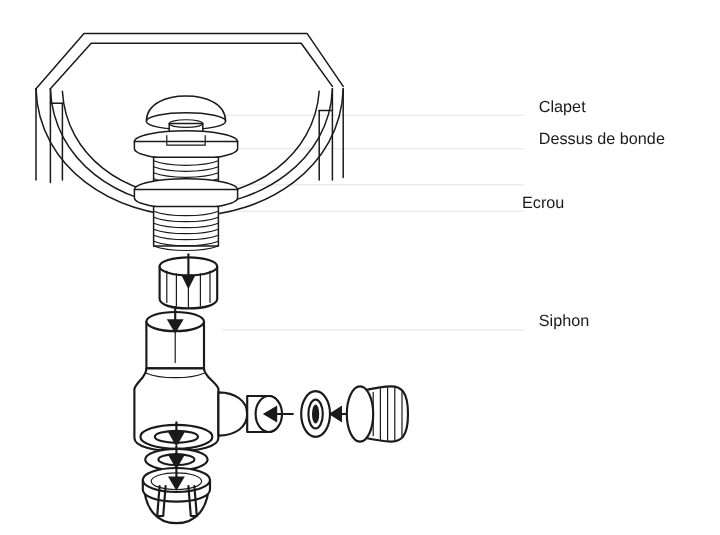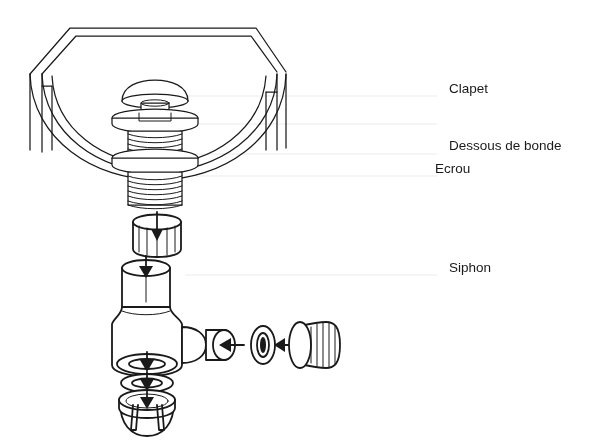--- a/index.html
+++ b/index.html
@@ -208,18 +208,18 @@
       <path class="lnB" d="M 157 405 L 159 430 L 164 430 L 162 405"></path>
 
       <path class="lnB" d="M 147 390 L 147 402"></path>
       <path class="blk" d="M 140 397 L 154 397 L 147 409 Z"></path>
     </g>
 
   </svg>
 
   <div class="labels-layer">
     <div class="callout-label" style="left:449px; top:82px;">Clapet</div>
-    <div class="callout-label" style="left:449px; top:139px;">Dessous de bonde</div>
+    <div class="callout-label" style="left:449px; top:109px;">Dessus de bonde</div>
     <div class="callout-label" style="left:435px; top:162px;">Ecrou</div>
     <div class="callout-label" style="left:449px; top:261px;">Siphon</div>
   </div>
 
 </div>
 
 </body></html>

